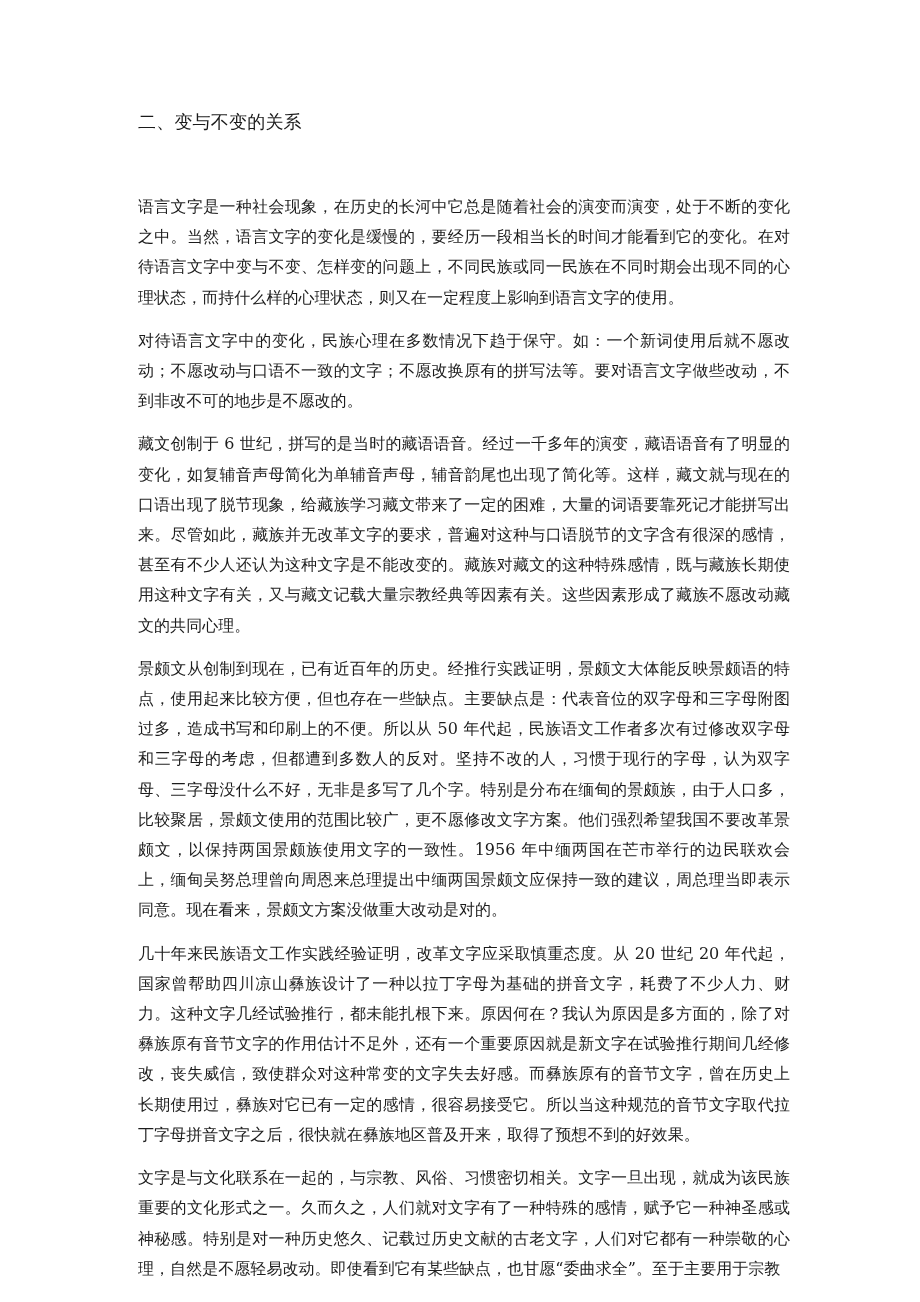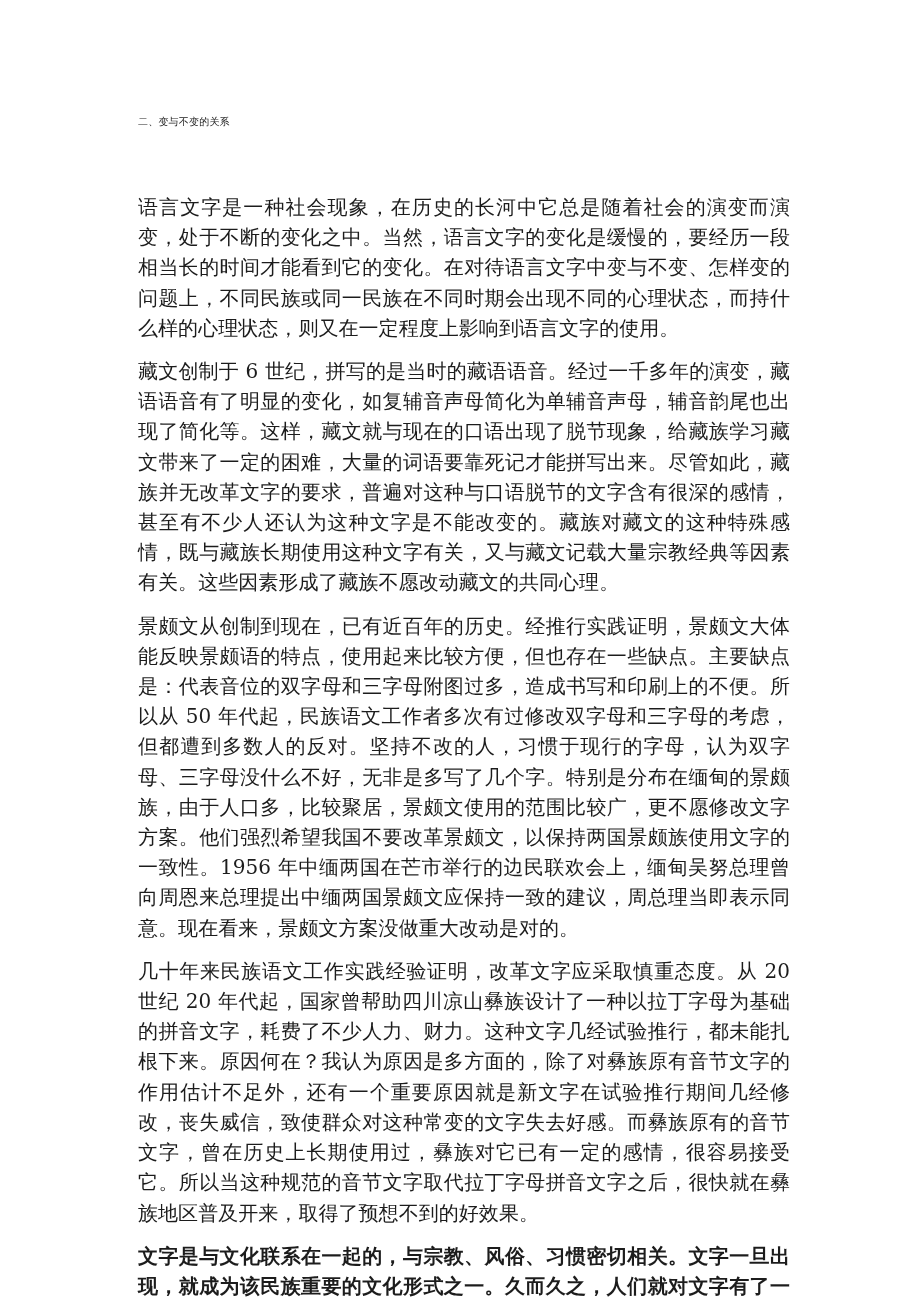--- a/index.html
+++ b/index.html
@@ -23,56 +23,56 @@
     background: #ffffff;
     box-sizing: border-box;
   }
   .content {
     position: absolute;
     left: 138px;
     top: 108px;
     width: 652px;
   }
   .section-heading {
-    font-size: 10px;
+    font-size: 18px;
     line-height: 28px;
     color: #1a1a1a;
     font-weight: normal;
     margin: 0 0 0 0;
     letter-spacing: 0.2px;
     white-space: nowrap;
   }
   .heading-gap {
     height: 56px;
   }
   .para {
-    font-size: 20px;
+    font-size: 16px;
     line-height: 30.2px;
     text-align: justify;
     text-justify: inter-ideograph;
     margin: 0 0 13px 0;
     color: #1c1c1c;
     letter-spacing: 0.05px;
     word-break: break-all;
   }
   .para:last-child {
     margin-bottom: 15px;
-    font-weight: bold;
   }
 </style>
 </head>
 <body>
 
 <div class="page">
   <div class="content">
 
     <div class="section-heading">二、变与不变的关系</div>
 
     <div class="heading-gap"></div>
 
     <p class="para">语言文字是一种社会现象，在历史的长河中它总是随着社会的演变而演变，处于不断的变化之中。当然，语言文字的变化是缓慢的，要经历一段相当长的时间才能看到它的变化。在对待语言文字中变与不变、怎样变的问题上，不同民族或同一民族在不同时期会出现不同的心理状态，而持什么样的心理状态，则又在一定程度上影响到语言文字的使用。</p>
+    <p class="para">对待语言文字中的变化，民族心理在多数情况下趋于保守。如：一个新词使用后就不愿改动；不愿改动与口语不一致的文字；不愿改换原有的拼写法等。要对语言文字做些改动，不到非改不可的地步是不愿改的。</p>
     <p class="para">藏文创制于 6 世纪，拼写的是当时的藏语语音。经过一千多年的演变，藏语语音有了明显的变化，如复辅音声母简化为单辅音声母，辅音韵尾也出现了简化等。这样，藏文就与现在的口语出现了脱节现象，给藏族学习藏文带来了一定的困难，大量的词语要靠死记才能拼写出来。尽管如此，藏族并无改革文字的要求，普遍对这种与口语脱节的文字含有很深的感情，甚至有不少人还认为这种文字是不能改变的。藏族对藏文的这种特殊感情，既与藏族长期使用这种文字有关，又与藏文记载大量宗教经典等因素有关。这些因素形成了藏族不愿改动藏文的共同心理。</p>
     <p class="para">景颇文从创制到现在，已有近百年的历史。经推行实践证明，景颇文大体能反映景颇语的特点，使用起来比较方便，但也存在一些缺点。主要缺点是：代表音位的双字母和三字母附图过多，造成书写和印刷上的不便。所以从 50 年代起，民族语文工作者多次有过修改双字母和三字母的考虑，但都遭到多数人的反对。坚持不改的人，习惯于现行的字母，认为双字母、三字母没什么不好，无非是多写了几个字。特别是分布在缅甸的景颇族，由于人口多，比较聚居，景颇文使用的范围比较广，更不愿修改文字方案。他们强烈希望我国不要改革景颇文，以保持两国景颇族使用文字的一致性。1956 年中缅两国在芒市举行的边民联欢会上，缅甸吴努总理曾向周恩来总理提出中缅两国景颇文应保持一致的建议，周总理当即表示同意。现在看来，景颇文方案没做重大改动是对的。</p>
     <p class="para">几十年来民族语文工作实践经验证明，改革文字应采取慎重态度。从 20 世纪 20 年代起，国家曾帮助四川凉山彝族设计了一种以拉丁字母为基础的拼音文字，耗费了不少人力、财力。这种文字几经试验推行，都未能扎根下来。原因何在？我认为原因是多方面的，除了对彝族原有音节文字的作用估计不足外，还有一个重要原因就是新文字在试验推行期间几经修改，丧失威信，致使群众对这种常变的文字失去好感。而彝族原有的音节文字，曾在历史上长期使用过，彝族对它已有一定的感情，很容易接受它。所以当这种规范的音节文字取代拉丁字母拼音文字之后，很快就在彝族地区普及开来，取得了预想不到的好效果。</p>
     <p class="para">文字是与文化联系在一起的，与宗教、风俗、习惯密切相关。文字一旦出现，就成为该民族重要的文化形式之一。久而久之，人们就对文字有了一种特殊的感情，赋予它一种神圣感或神秘感。特别是对一种历史悠久、记载过历史文献的古老文字，人们对它都有一种崇敬的心理，自然是不愿轻易改动。即使看到它有某些缺点，也甘愿“委曲求全”。至于主要用于宗教</p>
 
   </div>
 </div>
 
 </body></html>

